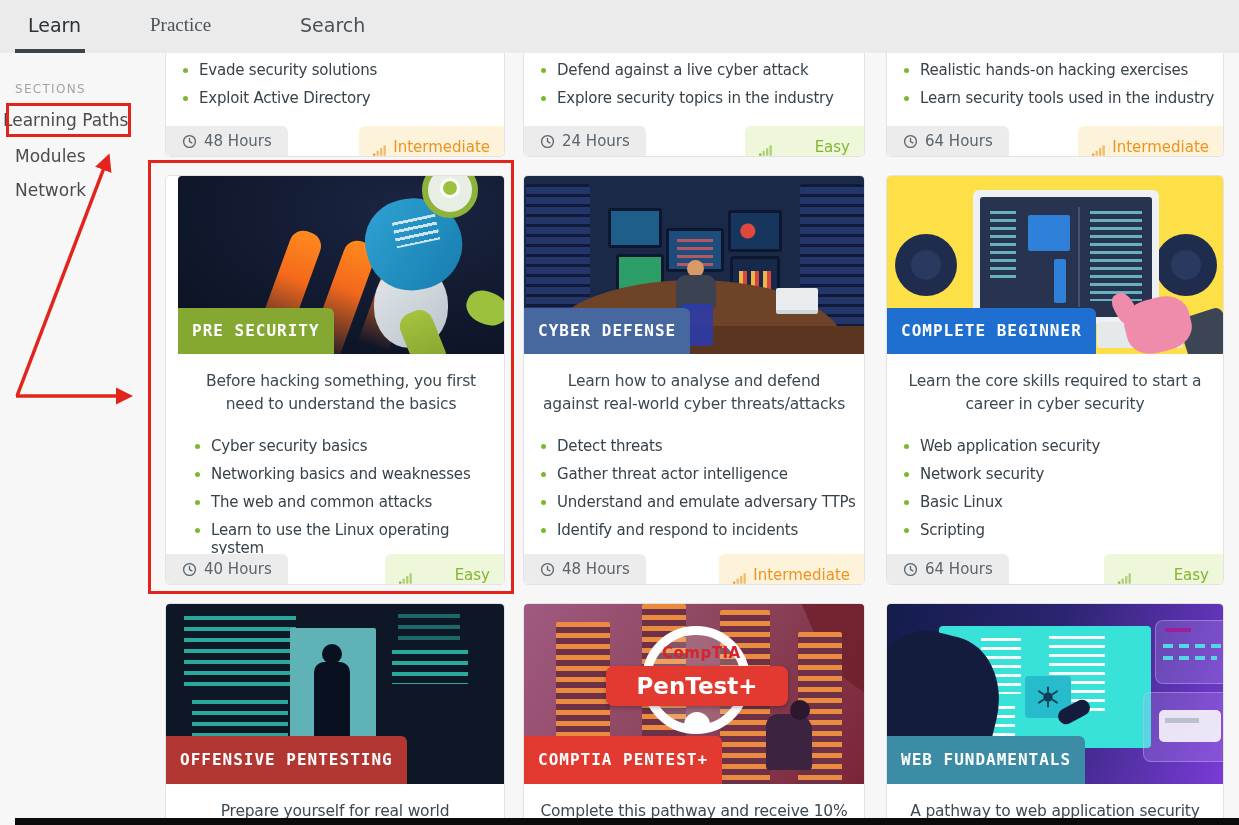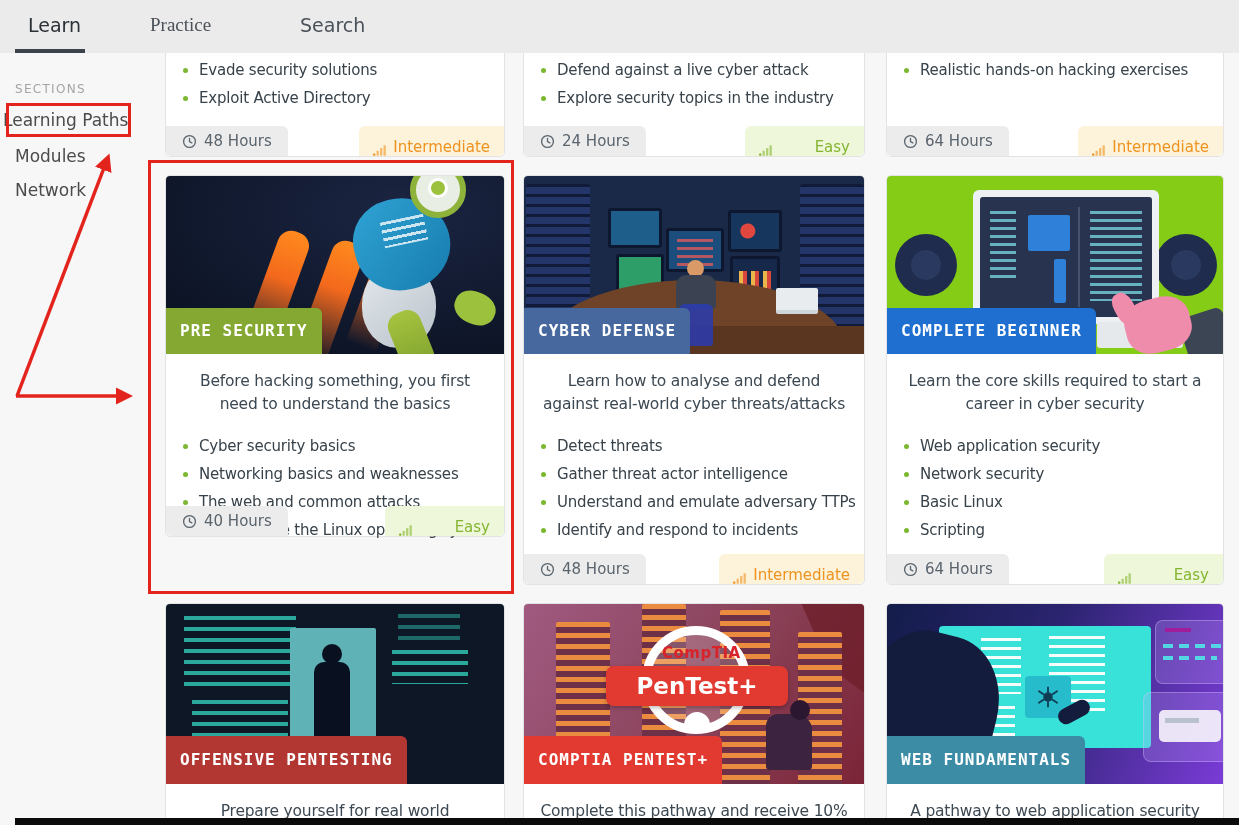--- a/index.html
+++ b/index.html
@@ -70,21 +70,21 @@
   .img-cyber { background:#1b2949; }
   .rack { background:#233569; border-radius:3px; background-image:repeating-linear-gradient(rgba(10,18,40,.75) 0 3px, transparent 3px 10px); }
   .monitor { border:3px solid #0d1730; border-radius:3px; }
   .desk { width:300px; height:130px; background:#6e4327; border-radius:50% 50% 0 0; }
   .desk-front { width:340px; height:40px; background:#5a3620; }
   .person-head { width:17px; height:17px; border-radius:50%; background:#d99a67; }
   .person-body { width:40px; height:34px; border-radius:10px 10px 4px 4px; background:#3b4252; }
   .chair { width:34px; height:42px; background:#2a3bb0; border-radius:6px 6px 3px 3px; opacity:.85; }
   .laptop { width:42px; height:26px; background:#e8ecef; border-radius:2px; border-bottom:4px solid #cfd6da; }
   
-  .img-begin { background:#84cc16; }
+  .img-begin { background:#fde047; }
   .speaker { border-radius:50%; background:#1f2c4e; }
   .speaker-in { border-radius:50%; background:#2a395f; }
   .big-monitor { background:#eef1f3; border-radius:6px; padding:7px; }
   .big-screen { width:100%; height:100%; background:#27334f; border-radius:3px; position:relative; overflow:hidden; }
   .panel-blue { background:#2f80d8; border-radius:2px; }
   .ui-lines { background:repeating-linear-gradient(rgba(120,210,220,.8) 0 3px, transparent 3px 8px); }
   .hand { background:#f08cab; border-radius:40%; }
   .sleeve { background:#3c4554; border-radius:8px; }
   .keyboard { background:#e6e9ec; border-radius:3px; }
   
@@ -170,40 +170,41 @@
           <rect x="7.6" y="3.2" width="2.5" height="8.6" rx="0.5" opacity=".6"></rect>
           <rect x="11.4" y="0.4" width="2.5" height="11.4" rx="0.5" opacity=".6"></rect>
         </svg>
       <span>Easy</span>
     </div>
   </div>
 
   <div class="card cut-top" style="left:886px; top:53px; width:338px; height:104px;">
     <ul class="bullets tight">
       <li>Realistic hands-on hacking exercises</li>
+      <li>Learn security tools used in the industry</li>
     </ul>
     <div class="chip">
       <svg class="icon-svg" viewBox="0 0 16 16" width="15" height="15" fill="none" stroke="currentColor" stroke-width="1.4">
           <circle cx="8" cy="8" r="6.3"></circle>
           <path d="M8 4.6V8.2l2.5 1.3" stroke-linecap="round"></path>
         </svg>
       <span>64 Hours</span>
     </div>
     <div class="badge intermediate">
       <svg class="icon-svg" viewBox="0 0 14 12" width="13" height="11" fill="currentColor">
           <rect x="0" y="9.2" width="2.5" height="2.6" rx="0.5"></rect>
           <rect x="3.8" y="6.2" width="2.5" height="5.6" rx="0.5" opacity=".6"></rect>
           <rect x="7.6" y="3.2" width="2.5" height="8.6" rx="0.5" opacity=".6"></rect>
           <rect x="11.4" y="0.4" width="2.5" height="11.4" rx="0.5" opacity=".6"></rect>
         </svg>
       <span>Intermediate</span>
     </div>
   </div>
 
-  <div class="card" style="left:165px; top:175px; width:340px; height:362px;">
+  <div class="card" style="left:165px; top:175px; width:340px; height:410px;padding-left:12px;">
     <div class="card-img img-pre">
       <div class="abs flame" style="left:92px; top:52px;"></div>
       <div class="abs flame" style="left:146px; top:62px;"></div>
       <div class="abs flame" style="left:198px; top:48px;"></div>
       <div class="abs robot-hip" style="left:196px; top:88px;"></div>
       <div class="abs robot-leg" style="left:228px; top:134px;"></div>
       <div class="abs robot-torso" style="left:188px; top:22px;"></div>
       <div class="abs torso-lines" style="left:216px; top:42px;"></div>
       <div class="abs robot-head" style="left:244px; top:-14px;">
         <div class="head-dot" style="margin:10px auto;"></div>

